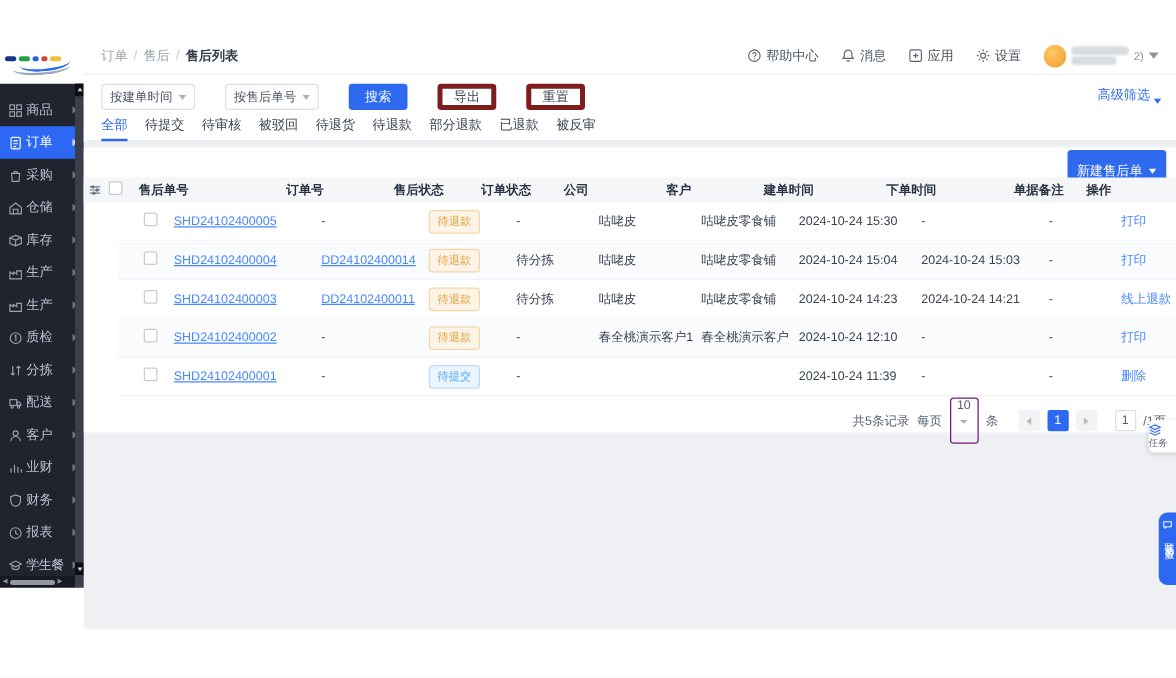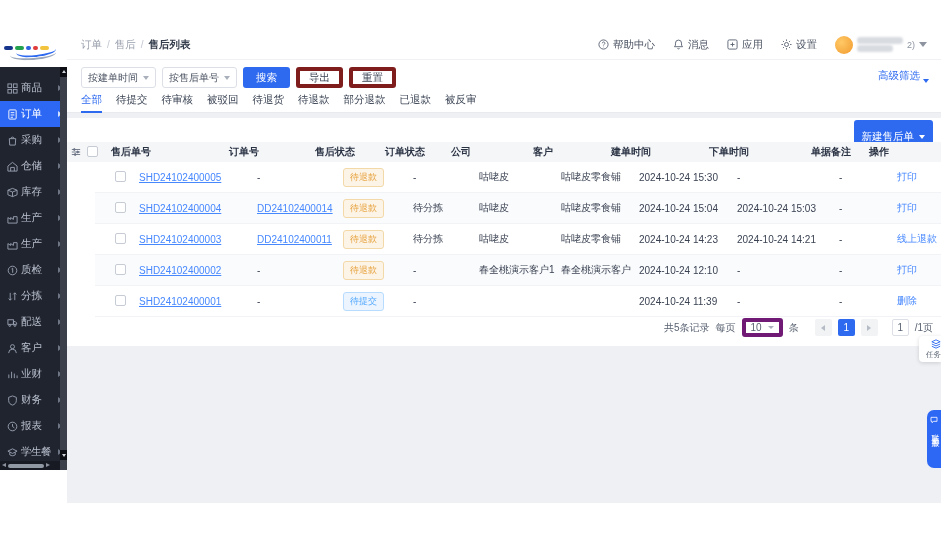--- a/index.html
+++ b/index.html
@@ -52,21 +52,21 @@
   #iot { left:0; top:470px; width:67px; height:33px; background:linear-gradient(120deg,#1257f0,#3f8cfd); color:#fff; overflow:hidden; }
   #iot-title { position:absolute; left:6px; top:4px; font-size:13px; font-weight:bold; letter-spacing:.5px; }
   #iot-sub { position:absolute; left:6px; top:20px; font-size:6.5px; color:#d4e5ff; letter-spacing:1px; }
   .cube1 { position:absolute; right:8px; top:7px; width:11px; height:11px; background:#8fc0ff; transform:rotate(45deg); opacity:.95; }
   .cube2 { position:absolute; right:3px; top:15px; width:7px; height:7px; background:#c4ddff; transform:rotate(45deg); }
   .cube3 { position:absolute; right:16px; top:16px; width:6px; height:6px; background:#5fa4ff; transform:rotate(45deg); }
 
   
   #main { left:67px; top:60px; right:0; height:443px; background:#eef0f4; }
   #filter-card { position:absolute; left:0; top:0; width:874px; height:53px; background:#fff; border-bottom:1px solid #e8eaee; }
-  .frow { position:absolute; left:14px; top:7px; display:flex; align-items:center; gap:6px; }
+  .frow { position:absolute; left:14px; top:7px; display:flex; align-items:center; gap:24px; }
   .fld { display:flex; align-items:center; height:21px; border:1px solid #dcdfe6; border-radius:3px; background:#fff; font-size:10px; color:#4a5261; padding:0 6px; gap:5px; }
   .fld .caret-s { width:0; height:0; border-left:3.5px solid transparent; border-right:3.5px solid transparent; border-top:4px solid #aab0bb; }
   #date-box { width:204px; color:#3b4454; }
   #no-input { width:146px; border:1px solid #dcdfe6; border-radius:3px; height:21px; font-size:10px; padding:0 6px; color:#3b4454; font-family:inherit; }
   #no-input::placeholder { color:#aab0bb; }
   .btn { height:21px; border-radius:3px; font-size:10.5px; padding:0 9px; display:flex; align-items:center; cursor:pointer; border:4px solid #7f1d1d; background:#fff; color:#3b4454; }
   .btn-primary { background:#2e6af0; border-color:#2e6af0; color:#fff; }
   #adv-link { position:absolute; right:12px; top:9px; display:flex; align-items:flex-end; gap:3px; color:#2e6af0; font-size:10.5px; cursor:pointer; }
   #adv-link .caret-s { width:0;height:0;border-left:3.5px solid transparent;border-right:3.5px solid transparent;border-top:4px solid #2e6af0; }
   #tabs { position:absolute; left:14px; top:33px; display:flex; gap:14px; font-size:10.5px; color:#3b4454; }
@@ -85,30 +85,30 @@
   .c-ic{width:16px;display:flex;align-items:center} .c-cb{width:24px} .c1{width:118px} .c2{width:86px} .c3{width:70px} .c4{width:66px} .c5{width:82px} .c6{width:78px} .c7{width:98px} .c8{width:102px} .c9{width:58px} .c10{flex:1}
   .cb { display:inline-block; width:11px; height:11px; border:1px solid #c6cbd4; border-radius:2px; background:#fff; cursor:pointer; }
   a.lnk { color:#4788ff; text-decoration:underline; cursor:pointer; }
   a.alnk { color:#4788ff; text-decoration:none; cursor:pointer; margin-right:6px; }
   .badge { display:inline-block; font-size:9px; padding:2px 6px; border-radius:3px; }
   .b-warn { color:#e6a23c; background:#fdf4e8; border:1px solid #f3d8a8; }
   .b-info { color:#53a8ff; background:#ecf5ff; border:1px solid #b8dcff; }
 
   
   #pager { position:absolute; left:0; top:200px; width:874px; display:flex; justify-content:flex-end; align-items:center; gap:6px; padding-right:8px; font-size:10px; color:#5a6372; }
-  .pp-sel { display:flex; align-items:center; gap:6px; border:4px solid #701a75; border-radius:3px; height:19px; padding:0 5px; }
+  .pp-sel { display:flex; align-items:center; gap:6px; border:1px solid #701a75; border-radius:3px; height:37px; padding:0 5px;flex-direction:column; }
   .pp-sel .caret-s { width:0;height:0;border-left:3px solid transparent;border-right:3px solid transparent;border-top:3.5px solid #aab0bb; }
   .pg-btn { width:17px; height:17px; background:#f2f3f5; border-radius:2px; display:flex; align-items:center; justify-content:center; cursor:pointer; }
   .pg-btn.cur { background:#2e6af0; color:#fff; }
   .arr-l { width:0;height:0;border-top:3.5px solid transparent;border-bottom:3.5px solid transparent;border-right:4px solid #b6bcc6; }
   .arr-r { width:0;height:0;border-top:3.5px solid transparent;border-bottom:3.5px solid transparent;border-left:4px solid #b6bcc6; }
   #jump { width:17px; height:17px; border:1px solid #dcdfe6; border-radius:2px; display:flex; align-items:center; justify-content:center; color:#5a6372; }
 
   
-  #task-w { left:919px; top:336px; width:22px; height:26px; background:#fff; border-radius:4px 0 0 4px; box-shadow:0 1px 4px rgba(0,0,0,.15); display:flex; flex-direction:column; align-items:flex-end; justify-content:center; gap:1px; cursor:pointer; }
+  #task-w { left:919px; top:336px; width:22px; height:26px; background:#fff; border-radius:4px 0 0 4px; box-shadow:0 1px 4px rgba(0,0,0,.15); display:flex; flex-direction:column; align-items:flex-start; justify-content:center; gap:1px; cursor:pointer; }
   #task-w span { font-size:7.5px; color:#5a6372; }
   #svc-w { left:927px; top:410px; width:14px; height:58px; background:#2d68f5; border-radius:7px 0 0 7px; display:flex; flex-direction:column; align-items:center; padding-top:6px; gap:3px; cursor:pointer; }
   #svc-txt { writing-mode:vertical-rl; font-size:8px; color:#fff; letter-spacing:2px; }
 </style>
 </head>
 <body>
 
 <div id="stage">
 
   <div id="logo-box" class="abs">

